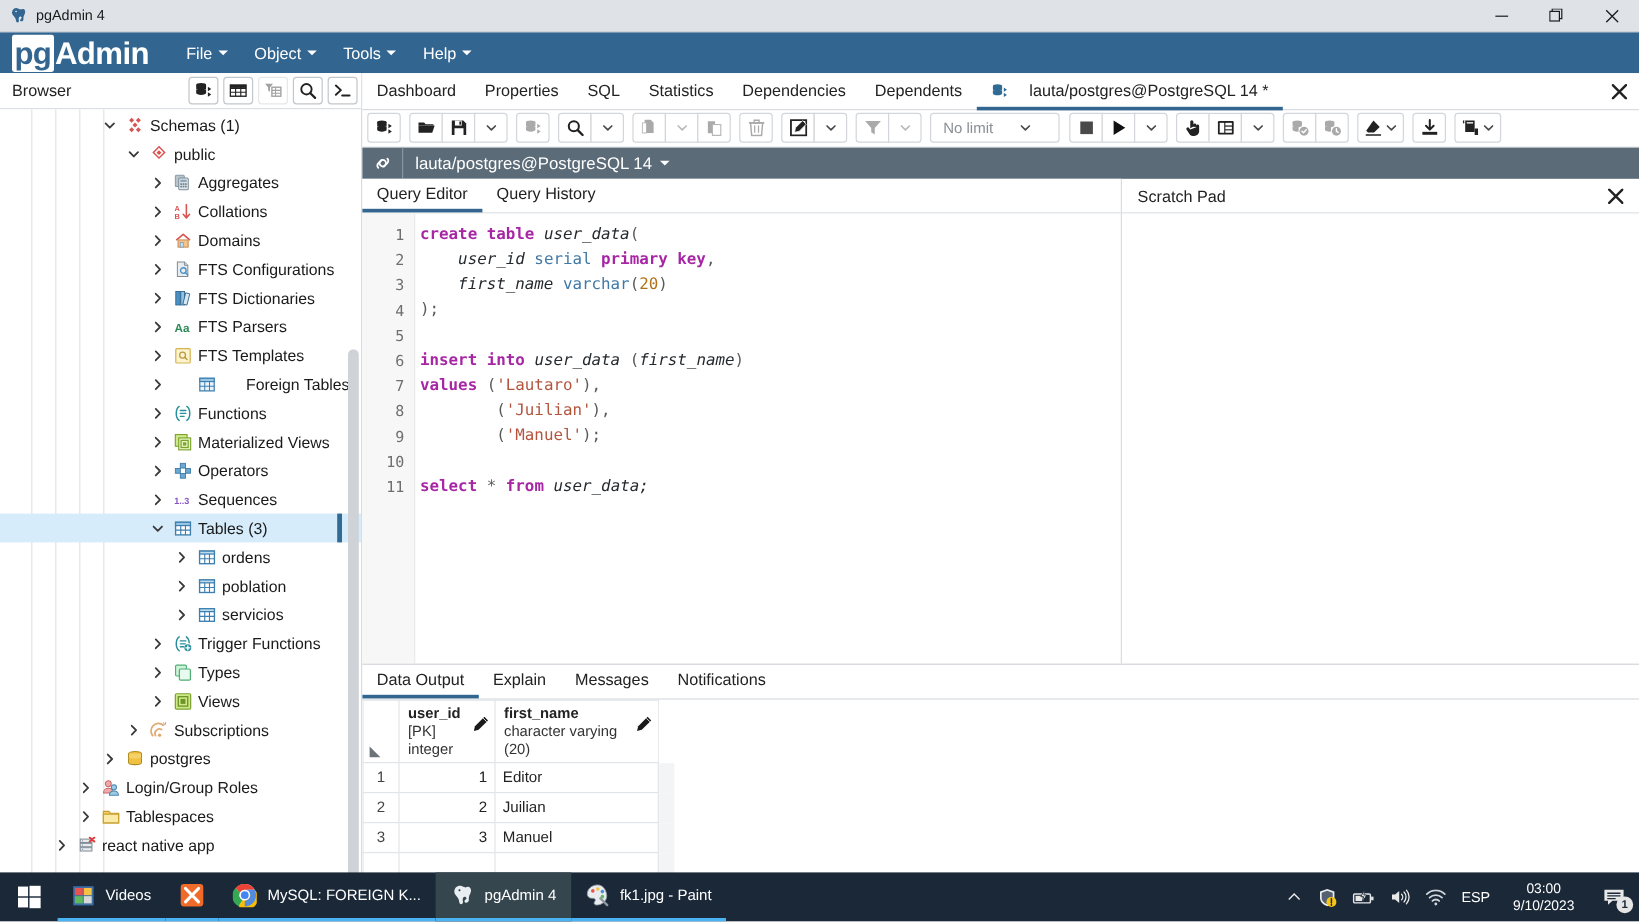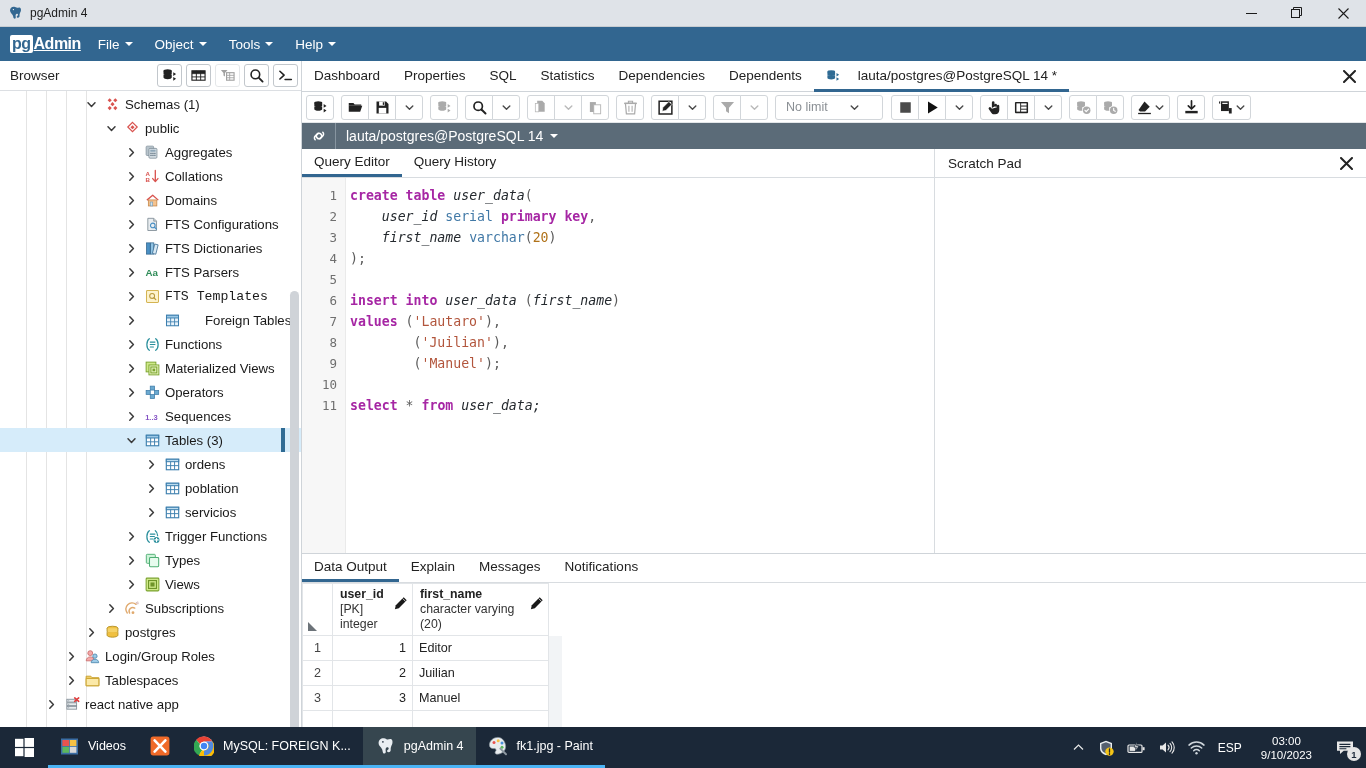--- a/index.html
+++ b/index.html
@@ -28,23 +28,22 @@
   }
 
   
   #menubar {
     height: 34px; background: #326690;
     display: flex; align-items: center; color: #fff;
     padding-left: 10px;
   }
   #brand {
     display:flex; align-items:center;
-    font-size: 16px; font-weight: bold; letter-spacing: -0.5px;
-    margin-right: 8px;
-    text-decoration: underline;
+    font-size: 26px; font-weight: bold; letter-spacing: -0.5px;
+    margin-right: 22px;
   }
   #brand .pg {
     background:#fff; color:#326690;
     padding: 0 2px; border-radius: 2px; margin-right: 1px;
     font-weight: bold;
   }
   .menu-item {
     font-size: 13.5px; padding: 5px 9px; margin-right: 4px;
     display: flex; align-items: center; gap: 5px; border-radius: 2px;
   }
@@ -108,21 +107,21 @@
     display:flex; align-items:center; gap:6px;
     padding: 0 12px; font-size: 13.5px; color:#222;
     border-bottom: 3px solid transparent; position: relative; top:1px;
   }
   .otab.active { border-bottom-color: #326690; font-weight: normal; gap: 18px; }
   #obj-tabs .spacer { flex:1; }
   #obj-close { width:34px; display:flex; align-items:center; justify-content:center; }
 
   
   #qtoolbar {
-    height: 31px; background: #fff; display:flex; align-items:center;
+    height: 31px; background: #fff; display:flex; align-items:flex-start;
     padding: 2px 4px; gap: 0px; border-bottom: 1px solid #e3e6e9;
   }
   .grp { display:flex; margin-right: 7px; }
   .tbtn {
     height: 25px; min-width: 28px; padding: 0 5px;
     border: 1px solid #d2d6da; background: #fff;
     display:flex; align-items:center; justify-content:center; gap:3px;
     margin-left: -1px;
   }
   .grp .tbtn:first-child { border-top-left-radius:3px; border-bottom-left-radius:3px; margin-left:0;}
@@ -461,21 +460,21 @@
                 <path d="M3.8 1.8L7.4 5.5 3.8 9.2" fill="none" stroke="#3a3a3a" stroke-width="1.5" stroke-linecap="round" stroke-linejoin="round"></path>
               </svg>
             </span>
             <span class="ticon">
               <svg width="15" height="15" viewBox="0 0 16 16" style="display:block">
                 <text x="0.4" y="12" font-size="10.4" font-family="sans-serif" fill="#2e8b57" font-weight="bold">Aa</text>
               </svg>
             </span>
             <span class="tlabel">FTS Parsers</span>
           </div>
-          <div class="tnode" style="padding-left: 126px; font-family: Liberation Mono, monospace;">
+          <div class="tnode" style="padding-left: 126px;">
             <span class="arrow">
               <svg width="11" height="11" viewBox="0 0 11 11" style="display:block">
                 <path d="M3.8 1.8L7.4 5.5 3.8 9.2" fill="none" stroke="#3a3a3a" stroke-width="1.5" stroke-linecap="round" stroke-linejoin="round"></path>
               </svg>
             </span>
             <span class="ticon">
               <svg width="15" height="15" viewBox="0 0 16 16" style="display:block">
                 <rect x="1.6" y="1.6" width="12.8" height="12.8" rx="1" fill="#fdf3ce" stroke="#d4b452" stroke-width="1.1"></rect>
                 <circle cx="7.6" cy="7.4" r="2.6" fill="none" stroke="#b9993c" stroke-width="1.1"></circle>
                 <path d="M9.5 9.3l2 2" stroke="#b9993c" stroke-width="1.3" stroke-linecap="round"></path>

